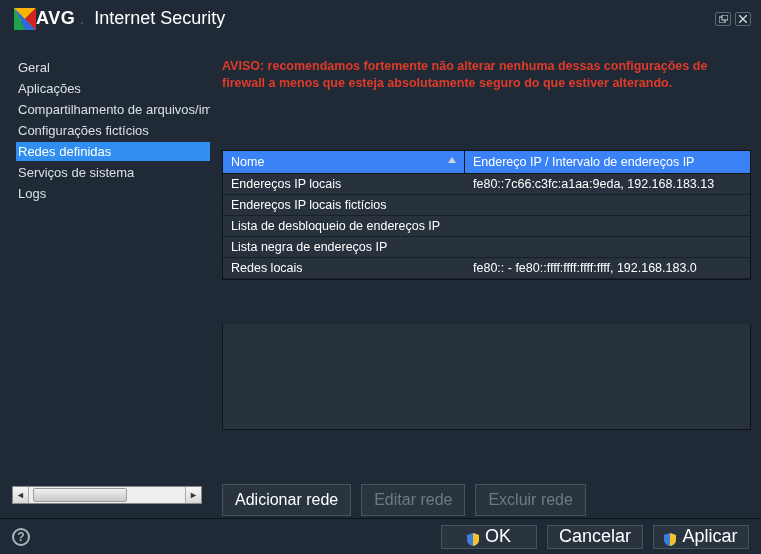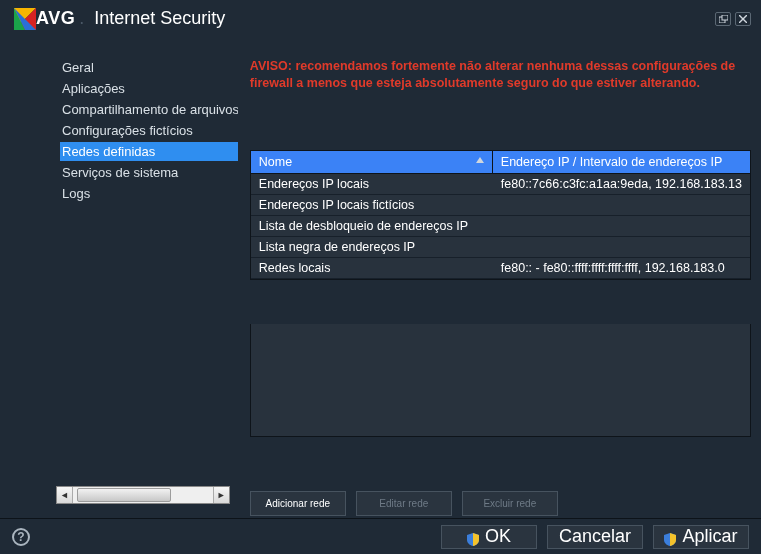--- a/index.html
+++ b/index.html
@@ -34,21 +34,20 @@
     width: 16px; height: 14px;
     border: 1px solid #5b6874;
     border-radius: 2px;
     display: flex; align-items: center; justify-content: center;
     color: #cfd6dd; font-size: 10px; line-height: 1;
     cursor: pointer;
   }
   .content {
     display: flex;
     height: 478px;
-    padding-left: 44px;
   }
   .sidebar {
     width: 210px;
     padding: 20px 0 0 16px;
     overflow: hidden;
     position: relative;
   }
   .sidebar-item {
     padding: 2px 4px 2px 2px;
     margin-bottom: 2px;
@@ -139,26 +138,26 @@
     background: #28323d;
     border:1px solid #0e141a;
     border-top:none;
   }
   .action-bar {
     display:flex; gap:10px;
     margin-top:10px;
   }
   .btn {
     min-width: 96px;
-    height: 25px;
+    height: 32px;
     padding: 0 12px;
     background: #2a343f;
     border: 1px solid #47535f;
     color: #fff;
-    font-size: 10px;
+    font-size: 16px;
     display:flex;align-items:center;justify-content:center;
     cursor:pointer;
   }
   .btn.disabled { color:#6e7a86; cursor:default;}
   .bottom-bar {
     position:absolute;
     left:0; right:0; bottom:0;
     height: 36px;
     border-top: 1px solid #0d1319;
     display:flex;

